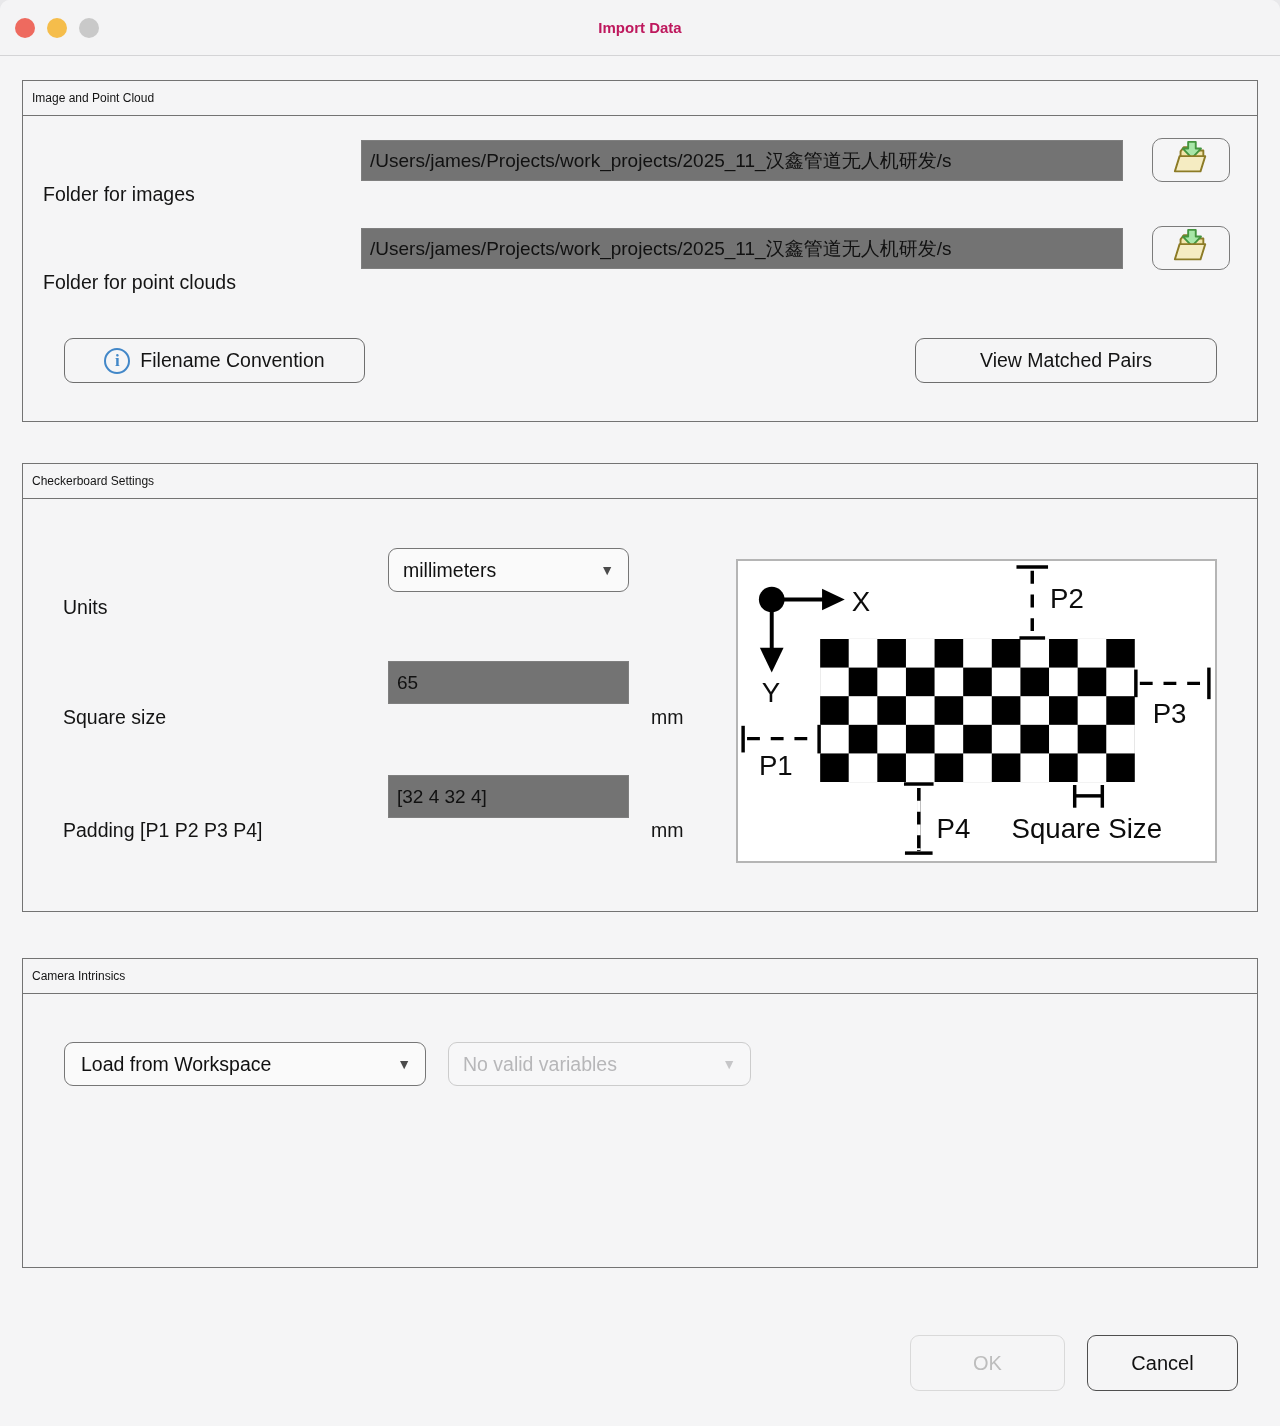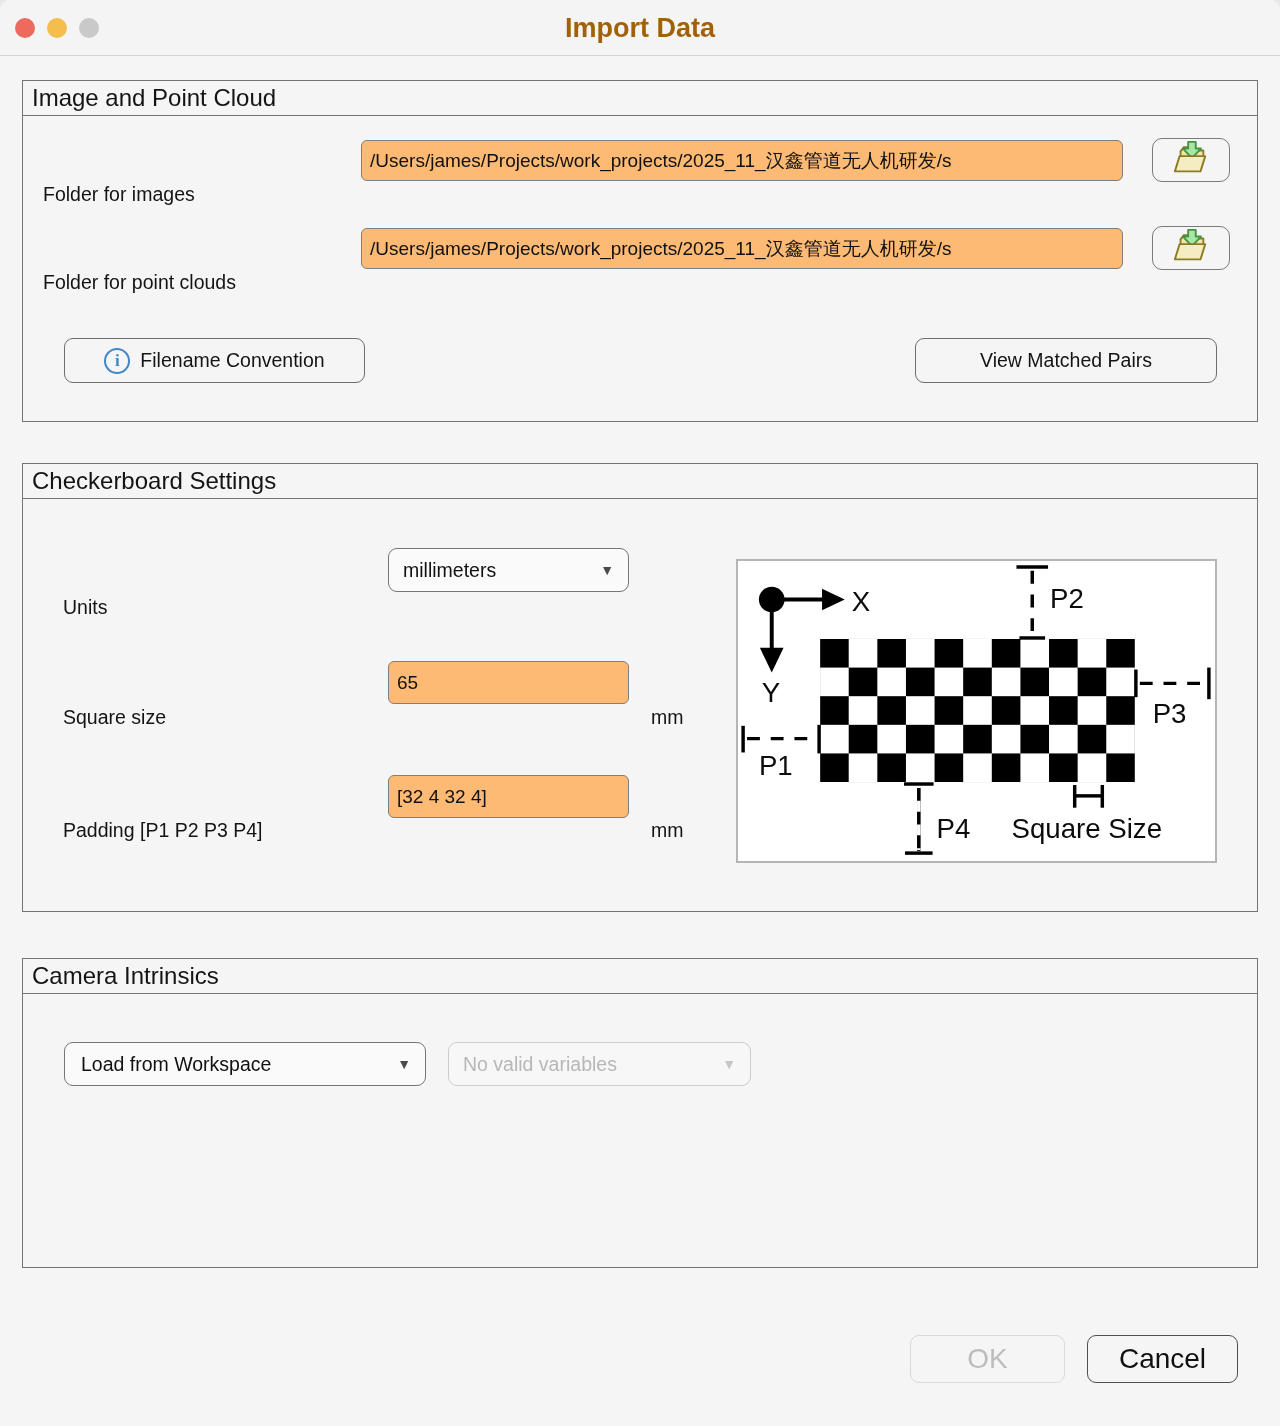--- a/index.html
+++ b/index.html
@@ -8,43 +8,43 @@
     position:relative;width:1280px;height:1426px;background:#f5f5f6;
     border-radius:10px 10px 0 0;overflow:hidden;margin:0 auto;
   }
   
   .titlebar{
     position:absolute;left:0;top:0;width:100%;height:56px;
     background:#f4f4f5;border-bottom:1px solid #d4d4d6;
   }
   .titlebar .title{
     position:absolute;left:0;right:0;top:0;height:56px;line-height:56px;
-    text-align:center;font-size:27px;font-weight:bold;color:#a16207;
+    text-align:center;font-size:15px;font-weight:bold;color:#be185d;
   }
   .traffic{position:absolute;top:18px;width:20px;height:20px;border-radius:50%;}
   .t-red{left:15px;background:#ee6a5f;}
   .t-yellow{left:47px;background:#f5bd4b;}
   .t-gray{left:79px;background:#c9c9c9;}
   
   .group{
     position:absolute;left:22px;width:1236px;
     border:1px solid #737373;background:transparent;
   }
   .group-header{
     height:35px;line-height:34px;border-bottom:1px solid #737373;
-    padding-left:9px;font-size:24px;color:#141414;
+    padding-left:9px;font-size:12px;color:#141414;
   }
   .g1{top:80px;height:342px;}
   .g2{top:463px;height:449px;}
   .g3{top:958px;height:310px;}
   
   .lbl{position:absolute;font-size:19.5px;color:#141414;white-space:nowrap;margin-top:33px;}
   .txtfield{
-    position:absolute;border:1px solid #7f7f7f;background:#fdba74;
-    font-size:19px;color:#111;padding:0 8px;outline:none;border-radius:6px;
+    position:absolute;border:1px solid #7f7f7f;background:#737373;
+    font-size:19px;color:#111;padding:0 8px;outline:none;border-radius:0;
   }
   .btn{
     position:absolute;display:flex;align-items:center;justify-content:center;
     gap:10px;border:1px solid #6e6e6e;border-radius:9px;background:transparent;
     font-size:19.5px;color:#141414;cursor:default;
   }
   .dropdown{
     position:absolute;border:1.5px solid #767676;border-radius:9px;
     background:#fafafa;font-size:19.5px;color:#111;
     display:flex;align-items:center;padding:0 14px;
@@ -65,22 +65,22 @@
   }
   
   .diagram{
     position:absolute;left:713px;top:95px;width:481px;height:304px;
     background:#ffffff;border:2px solid #b5b5b5;
   }
   .diagram svg{display:block;width:100%;height:100%;}
   .diagram text{font-family:"Liberation Sans",sans-serif;font-size:28px;fill:#0c0c0c;}
   
   .footer-btn{
-    position:absolute;top:1335px;height:48px;border-radius:9px;
-    font-size:28px;display:flex;align-items:center;justify-content:center;
+    position:absolute;top:1335px;height:56px;border-radius:9px;
+    font-size:20px;display:flex;align-items:center;justify-content:center;
     background:transparent;cursor:default;
   }
   .btn-ok{left:910px;width:155px;border:1.5px solid #d9d9d9;color:#bdbdbd;}
   .btn-cancel{left:1087px;width:151px;border:1.5px solid #4f4f4f;color:#111;}
 </style>
 </head>
 <body>
 
 <div class="window">
 

